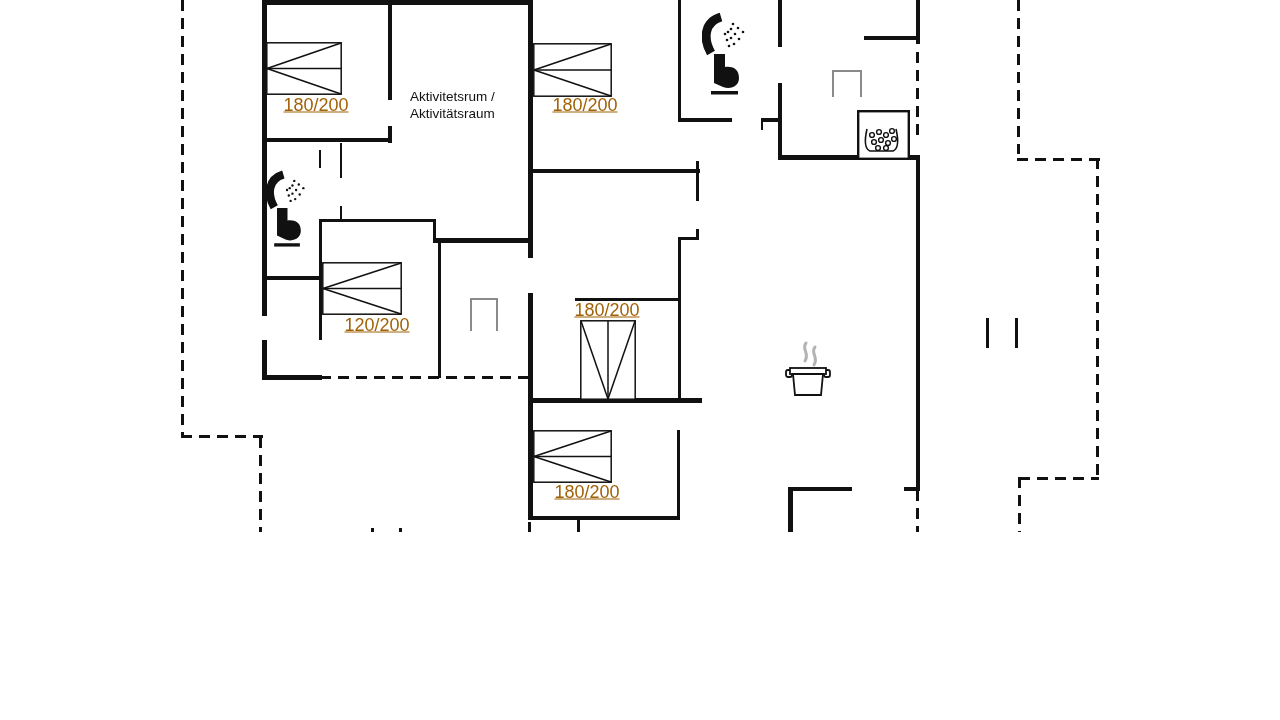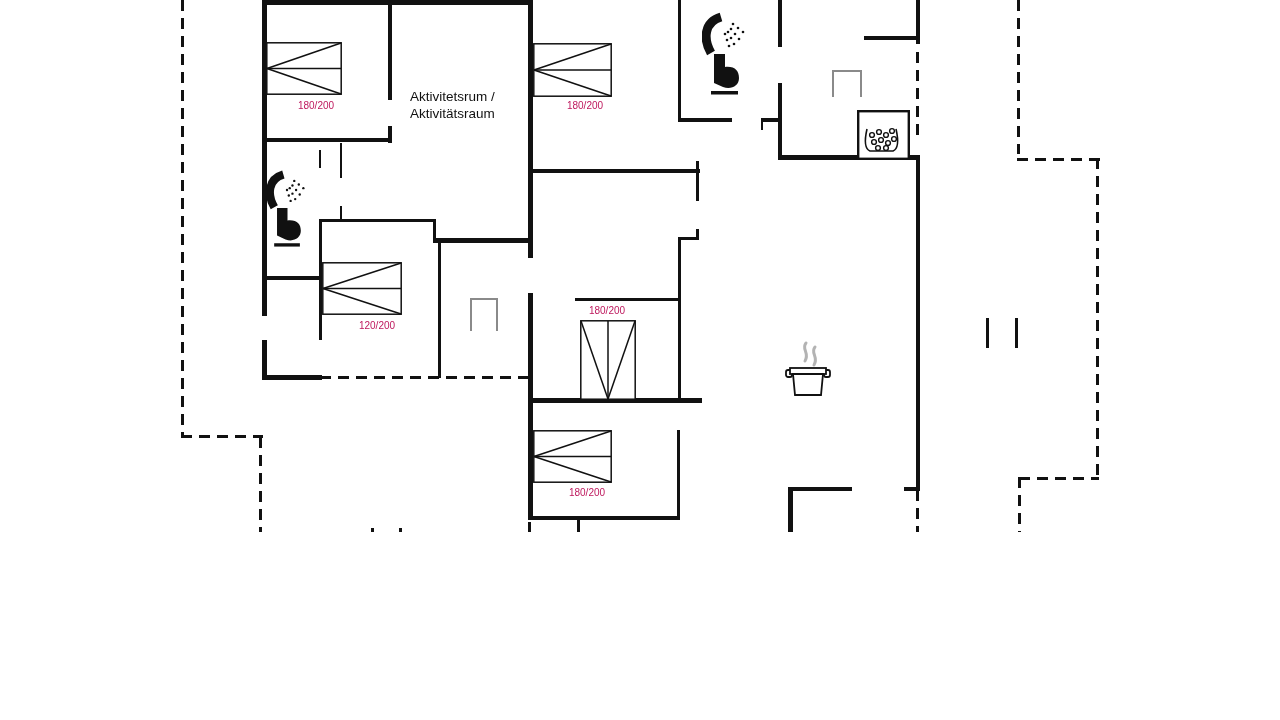--- a/index.html
+++ b/index.html
@@ -11,21 +11,21 @@
     font-family:"Liberation Sans", sans-serif;
   }
   .abs{position:absolute;}
   .room-label{
     position:absolute;left:410px;top:88px;
     font-size:13.5px;line-height:17px;color:#111;
     white-space:nowrap;
   }
   .bedlabel{
     position:absolute;transform:translate(-50%,-50%);
-    font-size:10px;color:#be185d;white-space:nowrap;
+    font-size:18px;color:#a16207;white-space:nowrap;text-decoration:underline;
   }
   .marker{
     position:absolute;border:2.2px solid #8a8a8a;border-bottom:none;
     box-sizing:border-box;background:transparent;
   }
 </style>
 </head>
 <body>
 
 <div id="plan">

